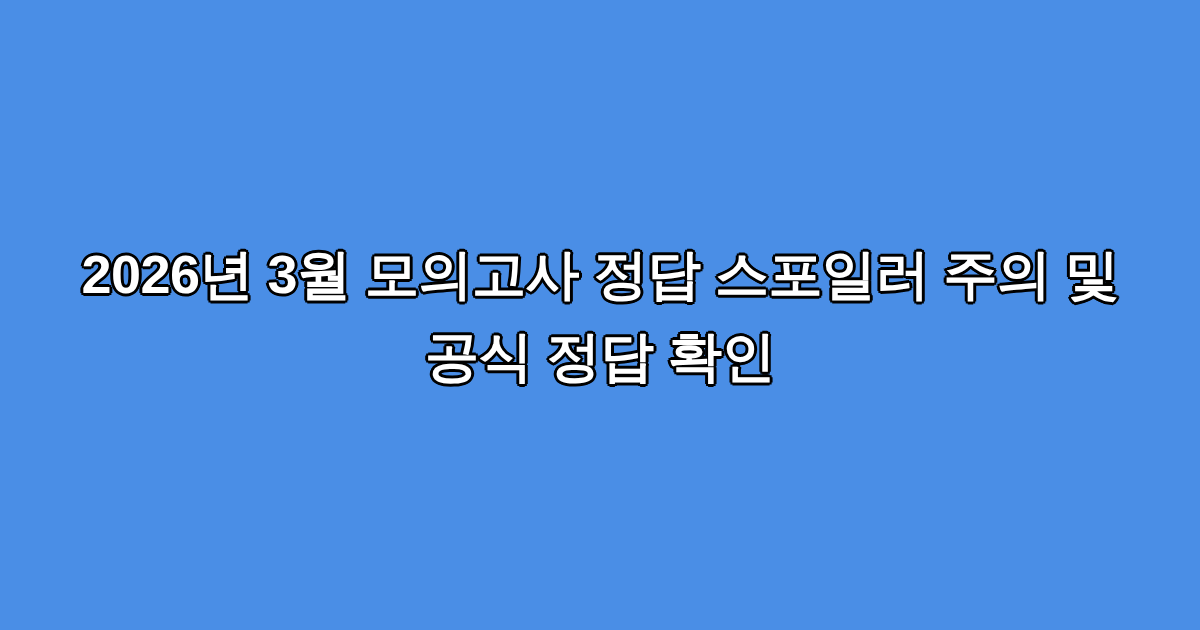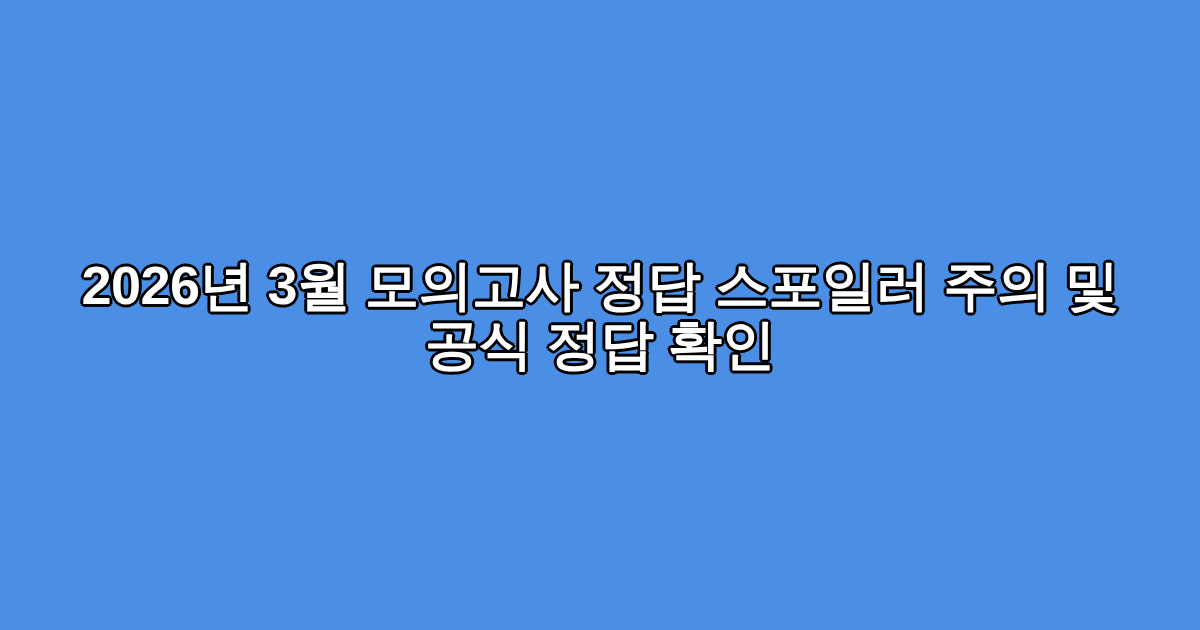--- a/index.html
+++ b/index.html
@@ -26,21 +26,21 @@
     padding: 0 72px;
   }
 
   .headline {
     margin: 0;
     width: 100%;
     text-align: center;
     font-family: "Liberation Sans", "DejaVu Sans", sans-serif;
     font-weight: 700;
     font-size: 54px;
-    line-height: 59px;
+    line-height: 82px;
     letter-spacing: -0.5px;
     color: #ffffff;
     word-break: keep-all;
     
     -webkit-text-stroke: 3px #000000;
     paint-order: stroke fill;
     text-shadow:
        3px  0    0 #000,
       -3px  0    0 #000,
        0    3px  0 #000,

